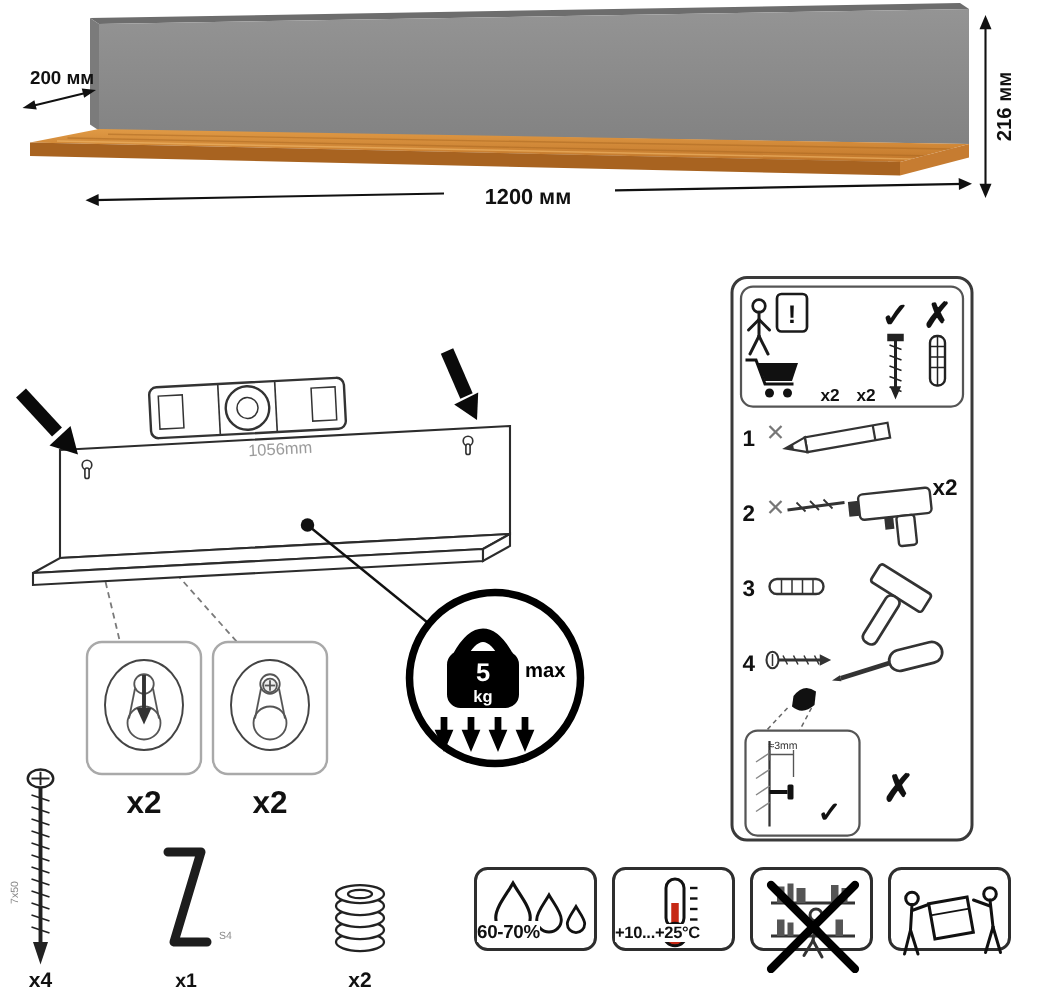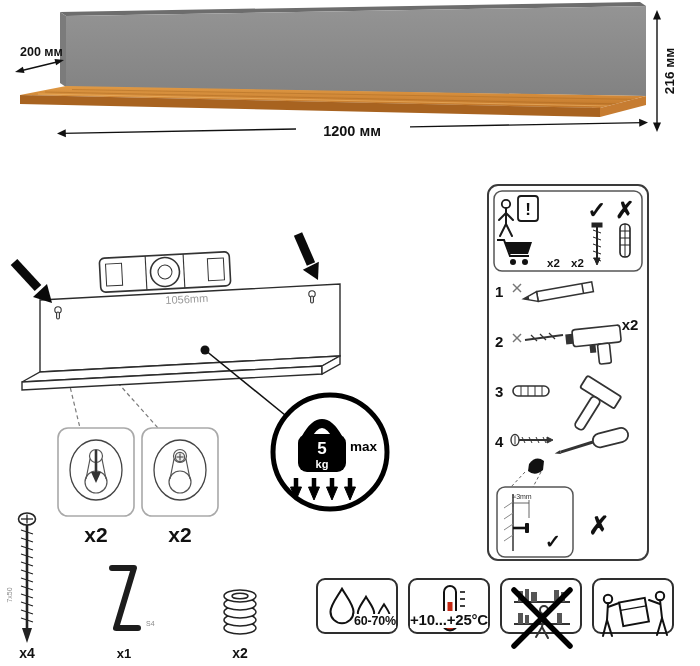--- a/index.html
+++ b/index.html
@@ -1,21 +1,21 @@
 <!DOCTYPE html>
 <html><head>
 <meta charset="utf-8">
 <style>
   html,body{margin:0;padding:0}
   body{width:700px;height:666px;background:#fff;position:relative;overflow:hidden;
        font-family:"Liberation Sans",sans-serif;color:#111}
   .abs{position:absolute}
   .cond{position:absolute;top:578px;width:82px;height:56px;border:2px solid #2e2e2e;
         border-radius:9px;background:#fff;display:flex;flex-direction:column;
-        align-items:flex-end;justify-content:flex-end;padding-bottom:4px;box-sizing:border-box}
+        align-items:flex-start;justify-content:flex-end;padding-bottom:4px;box-sizing:border-box}
   .cond svg{position:absolute;top:2px;left:0}
   .cond .lab{font-weight:bold;font-size:12.5px;letter-spacing:-0.2px;z-index:2;background:#fff}
   svg text{font-family:"Liberation Sans",sans-serif}
 </style>
 </head>
 <body>
 
 <svg class="abs" style="left:0;top:0" width="700" height="150" viewBox="0 0 700 150">
   <defs>
     <linearGradient id="gp" x1="0" y1="0" x2="0" y2="1">
@@ -321,21 +321,21 @@
 <div class="cond" style="left:408px">
   <svg width="80" height="50" viewBox="0 0 80 50">
     <line x1="50" y1="10" x2="55" y2="10" stroke="#111" stroke-width="1.6"></line>
     <line x1="50" y1="17" x2="55" y2="17" stroke="#111" stroke-width="1.6"></line>
     <line x1="50" y1="24" x2="55" y2="24" stroke="#111" stroke-width="1.6"></line>
     <line x1="50" y1="31" x2="55" y2="31" stroke="#111" stroke-width="1.6"></line>
     <rect x="34" y="4" width="12" height="32" rx="6" fill="#fff" stroke="#111" stroke-width="2"></rect>
     <rect x="37.5" y="20" width="5" height="16" fill="#c62814"></rect>
     <circle cx="40" cy="41" r="7.5" fill="#c62814" stroke="#111" stroke-width="2"></circle>
   </svg>
-  <div class="lab" style="font-size:15px">+10...+25°C</div>
+  <div class="lab" style="font-size:11px">+10...+25°C</div>
 </div>
 
 <div class="cond" style="left:500px">
   <svg width="80" height="72" viewBox="0 0 80 72">
     <g stroke="#333" stroke-width="2" fill="none">
       <line x1="12" y1="20" x2="68" y2="20"></line>
       <line x1="12" y1="42" x2="68" y2="42"></line>
     </g>
     <g fill="#555">
       <rect x="16" y="9" width="5" height="11"></rect>

